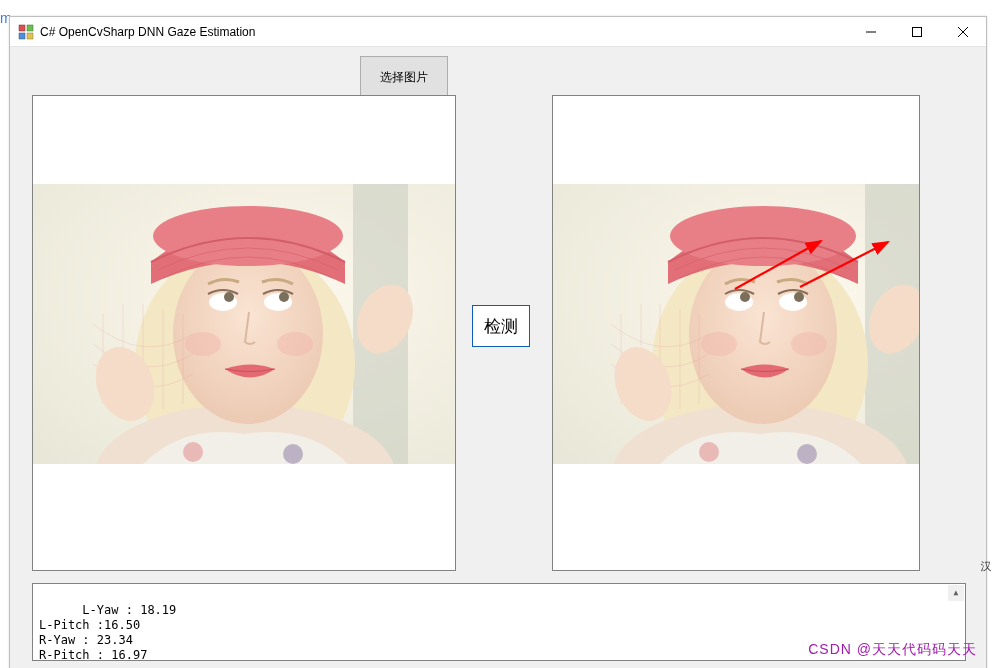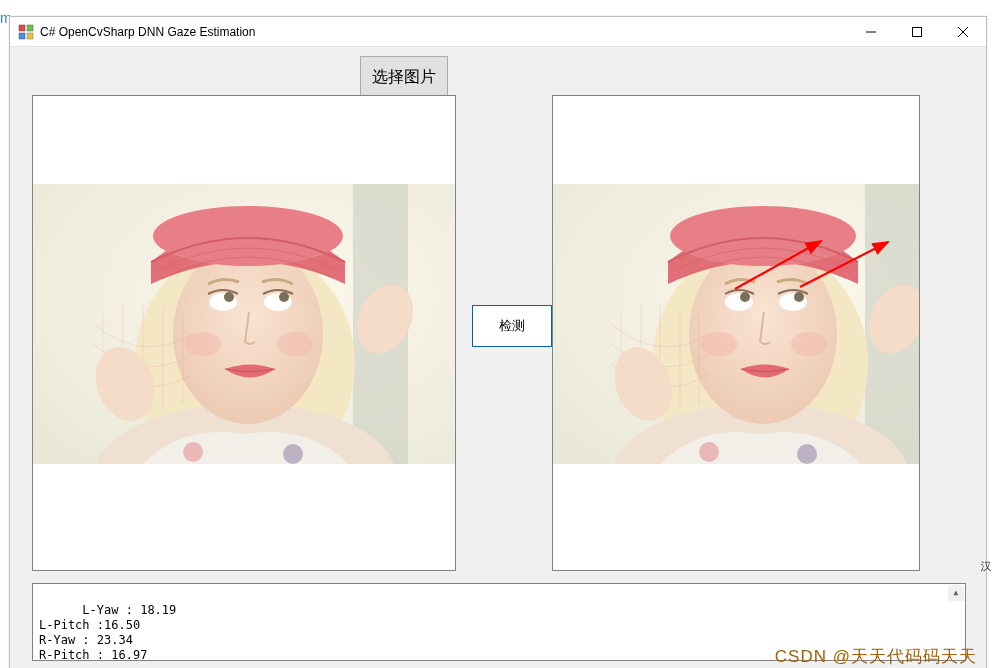--- a/index.html
+++ b/index.html
@@ -54,31 +54,31 @@
       flex: 1;
       position: relative;
       background: #f0f0f0;
     }
     .btn-select {
       position: absolute;
       left: 350px; top: 9px;
       width: 88px; height: 42px;
       background: #e1e1e1;
       border: 1px solid #adadad;
-      font-size: 16px;
+      font-size: 12px;
       display: flex; align-items: center; justify-content: center;
     }
     .btn-detect {
       position: absolute;
       left: 462px; top: 258px;
-      width: 80px; height: 42px;
+      width: 58px; height: 42px;
       background: #ffffff;
       border: 1px solid #0f5bb8;
       color: #000;
-      font-size: 13px;
+      font-size: 17px;
       display: flex; align-items: center; justify-content: center;
     }
     .panel-left {
       position: absolute;
       left: 22px; top: 48px;
       width: 424px; height: 476px;
       background: #ffffff;
       border: 1px solid #828282;
     }
     .panel-right {
@@ -116,23 +116,23 @@
     .scroll-up {
       position: absolute;
       right: 1px; top: 1px;
       width: 16px; height: 16px;
       background: #f0f0f0;
       display: flex; align-items: center; justify-content: center;
       font-size: 8px; color: #606060;
     }
     .watermark {
       position: absolute;
-      right: 16px; bottom: 0;
-      color: #a16207;
-      font-size: 17px;
+      right: 16px; bottom: 9px;
+      color: #a21caf;
+      font-size: 14px;
       letter-spacing: 1px;
     }
     .right-edge {
       position: absolute;
       right: 0; top: 552px;
       writing-mode: vertical-rl;
       font-size: 11px;
       color: #3a3a3a;
     }
   </style>

